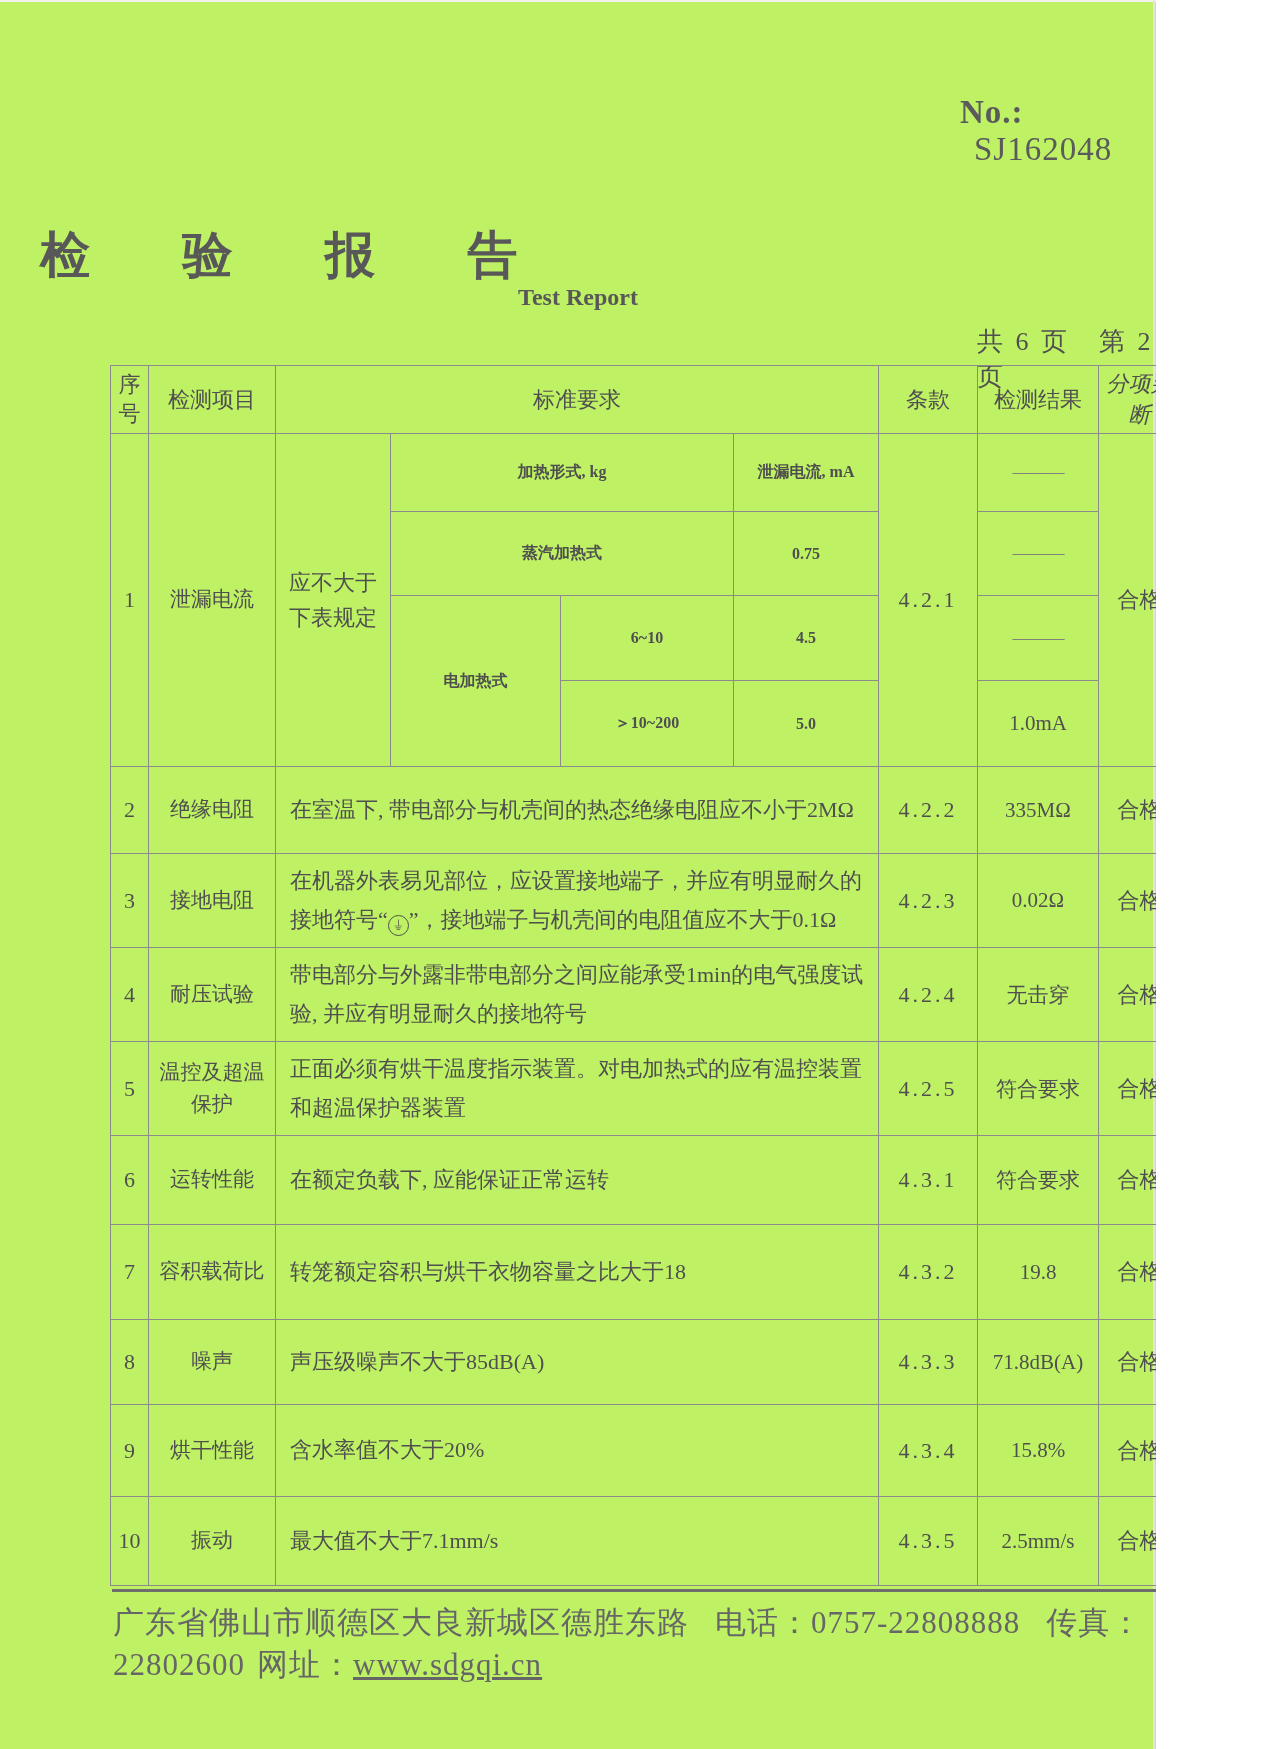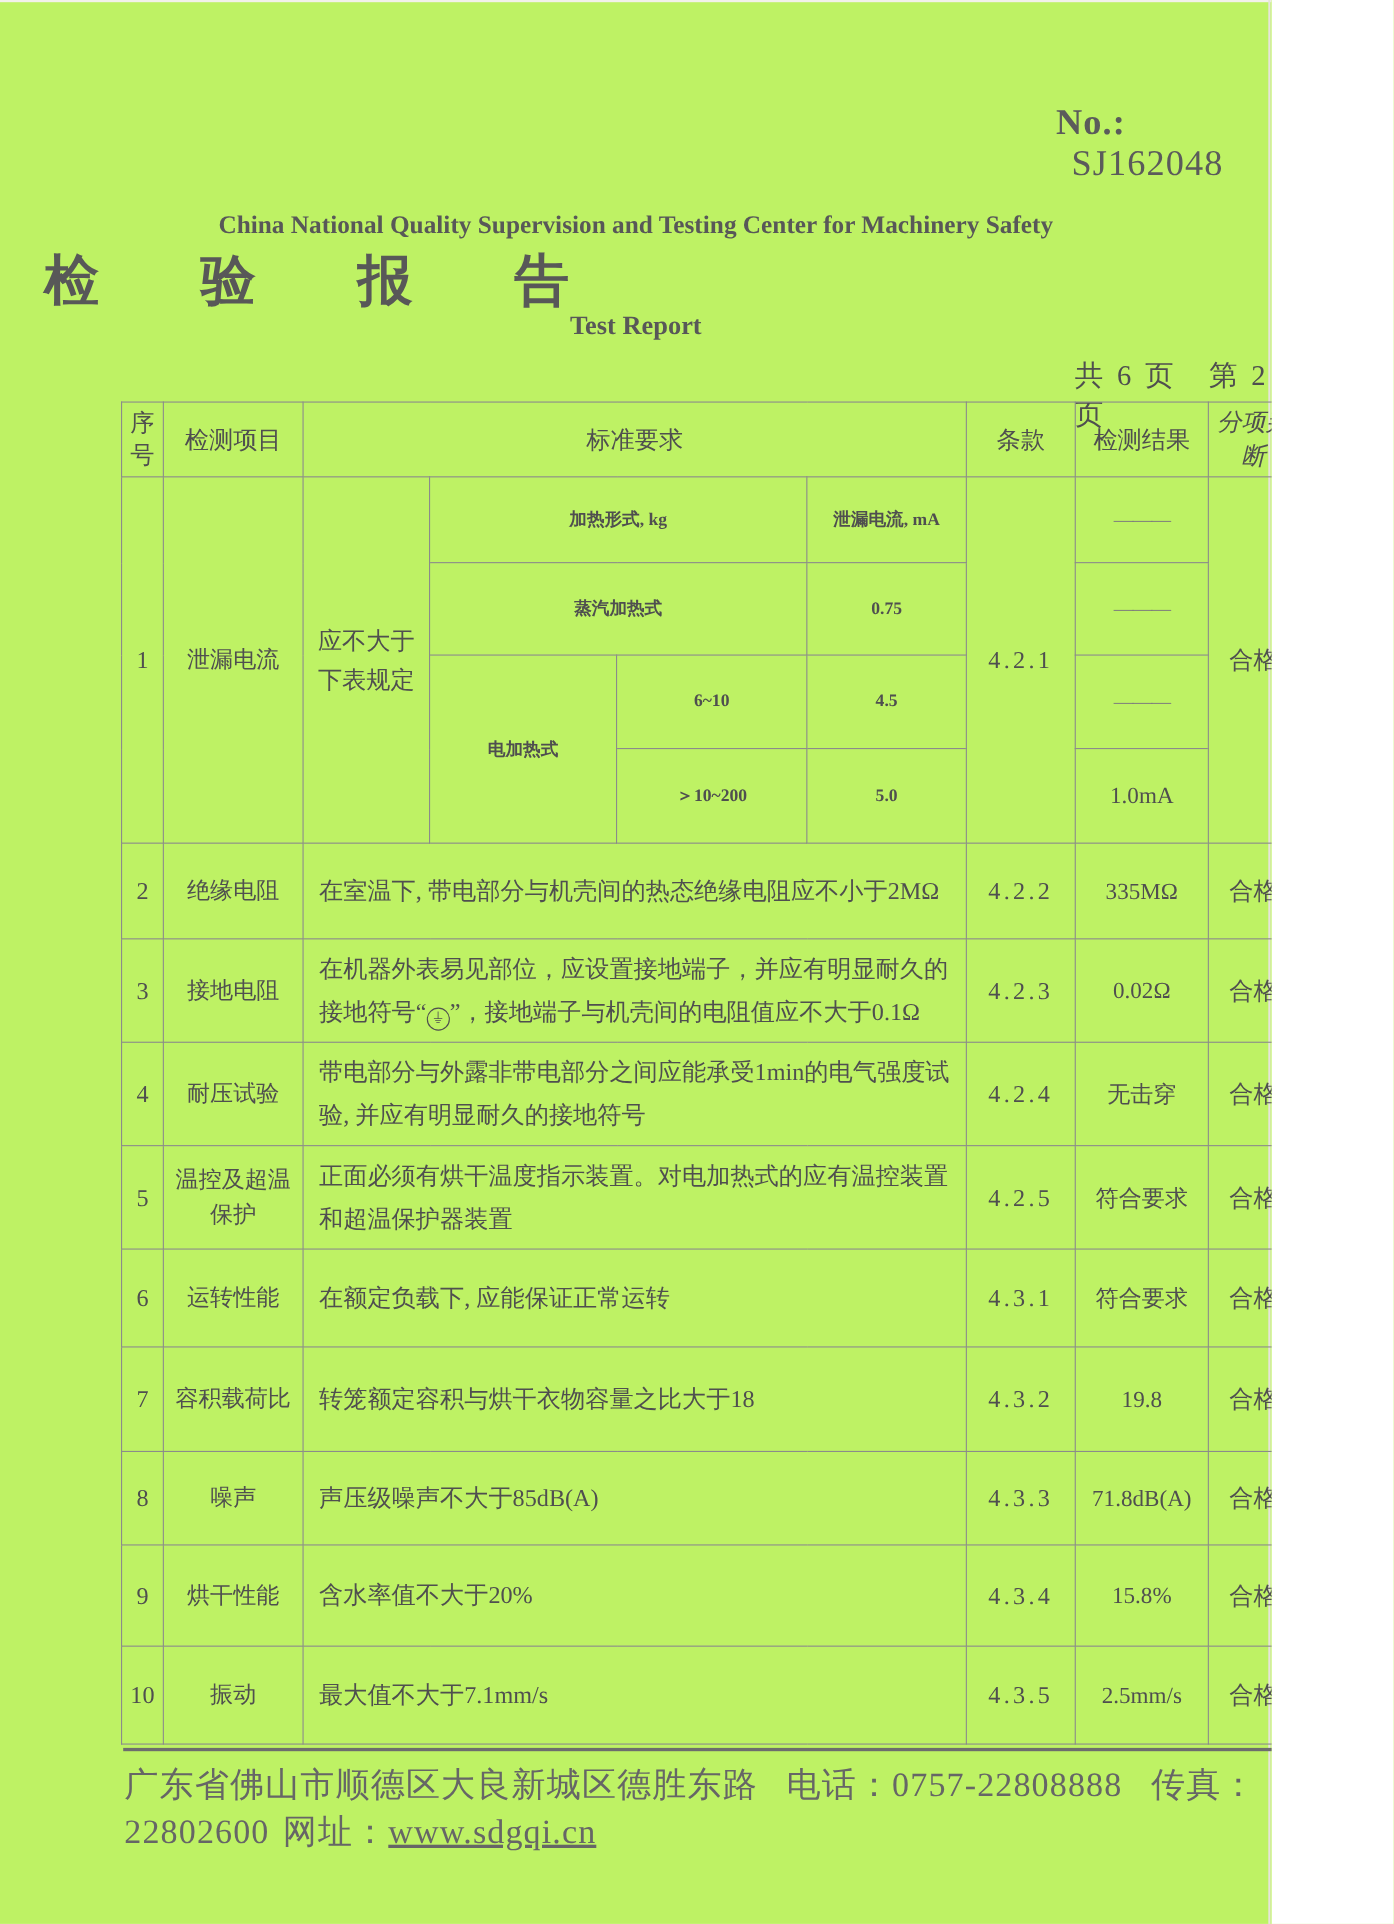--- a/index.html
+++ b/index.html
@@ -81,21 +81,20 @@
 <body>
 
 <div class="page">
   <div class="edge-top"></div>
   <div class="edge-right"></div>
 
   <div class="no-line">
     <span class="no-label">No.:</span>
     <span style="margin-left:14px;">SJ162048</span>
   </div>
-  <div class="org-en">China National Quality Supervision and Testing Center for Machinery Safety</div>
   <div class="title-cn">检 验 报 告</div>
   <div class="title-en">Test Report</div>
   <div class="page-info">共 6 页　第 2 页</div>
 
   <table class="report-table">
     <colgroup>
       <col style="width:38px">
         <col style="width:127px">
         <col style="width:115px">
       <col style="width:170px">

